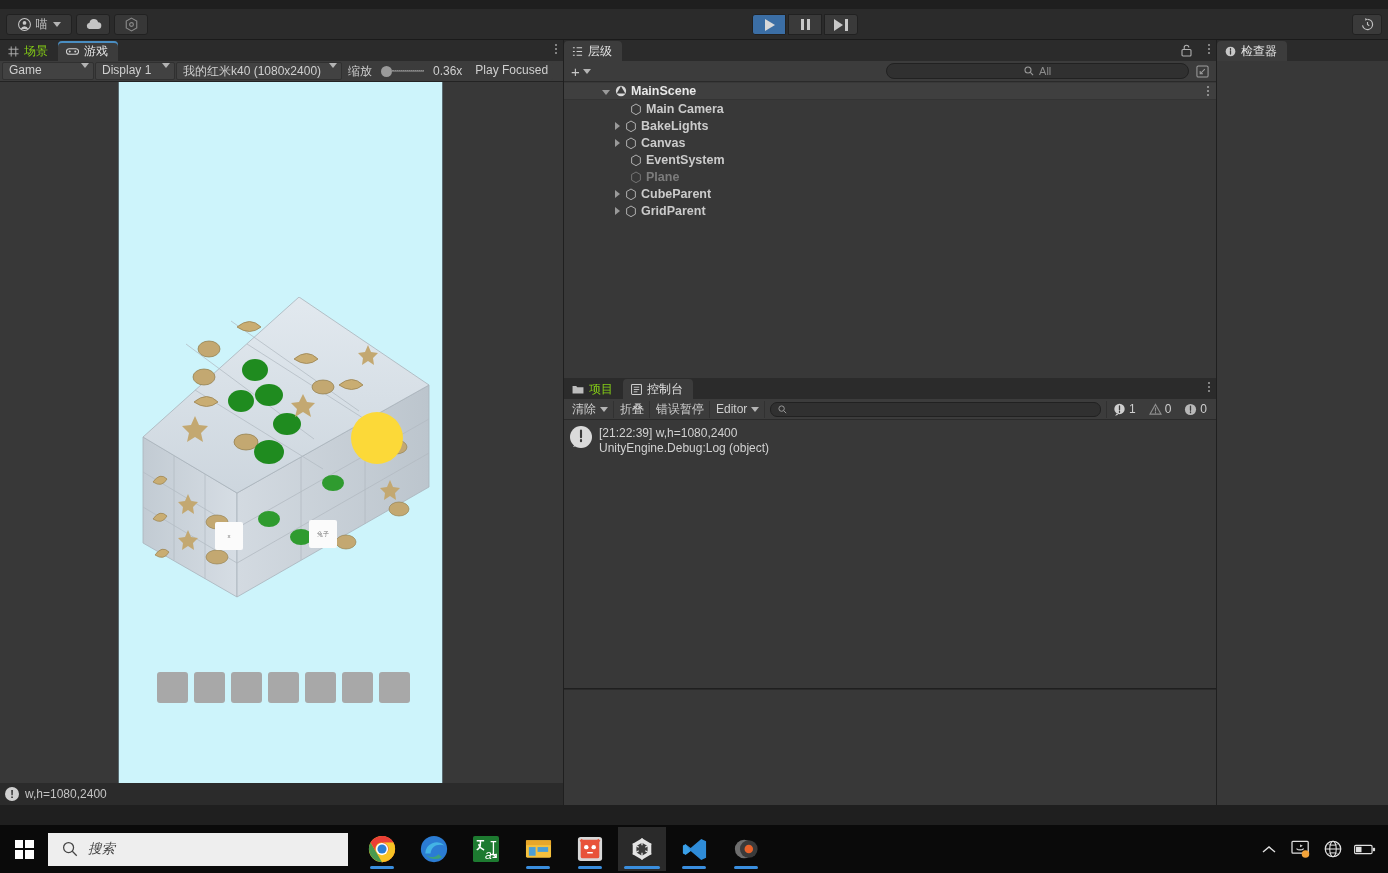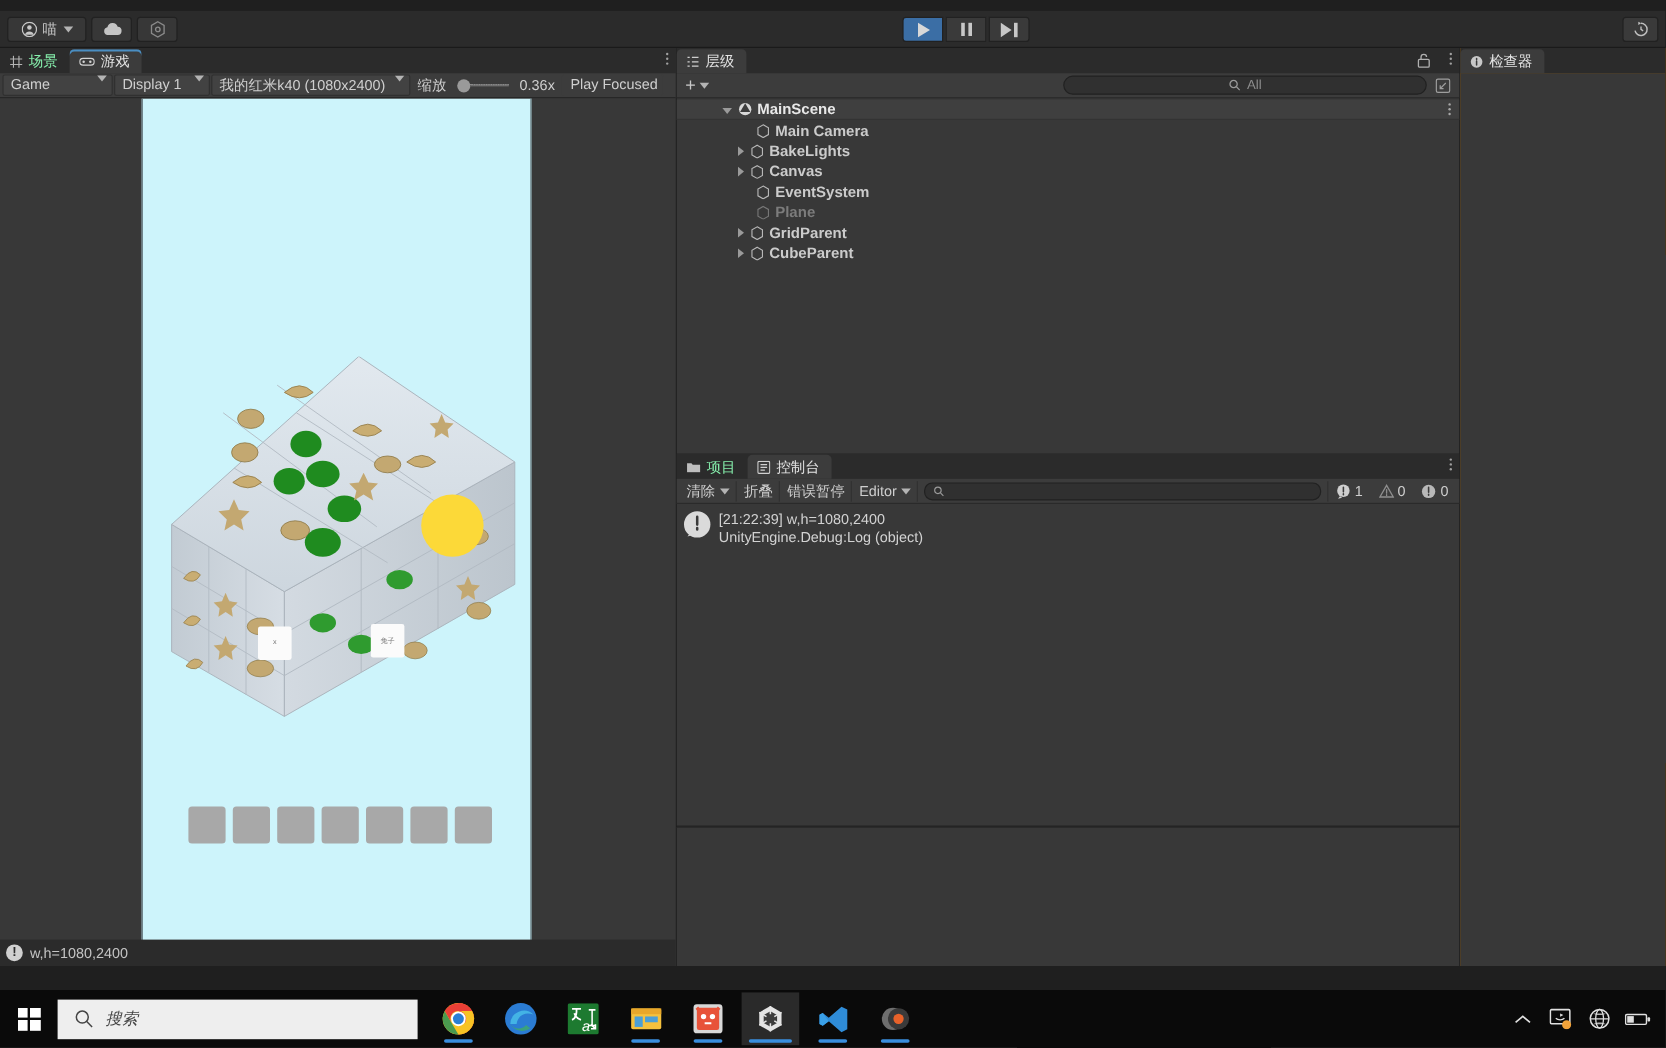--- a/index.html
+++ b/index.html
@@ -73,21 +73,21 @@
     border-radius: 3px; display: flex; align-items: center; justify-content: center;
   }
 
   
   .panel-tabbar {
     height: 21px; background: #2b2b2b; display: flex; align-items: flex-end;
     position: relative;
   }
   .tab {
     height: 20px; padding: 0 10px 0 8px; display: flex; align-items: center;
-    gap: 5px; font-size: 12px; color: #86efac; background: transparent;
+    gap: 5px; font-size: 12px; color: #84cc16; background: transparent;
     border-radius: 4px 4px 0 0;
   }
   .tab.active { background: #3c3c3c; color: #e4e4e4; }
   .tab.accent-top { box-shadow: inset 0 2px 0 #4a8ec2; }
   .tab-kebab {
     position: absolute; right: 6px; top: 4px;
     display: flex; flex-direction: column; gap: 2px;
   }
   .tab-kebab i { width: 2px; height: 2px; background: #a0a0a0; border-radius: 50%; }
 
@@ -215,21 +215,21 @@
   .log-text { font-size: 12px; color: #d2d2d2; line-height: 15px; }
 
   .bottom-blank {
     position: absolute; left: 564px; top: 689px; width: 652px; height: 116px;
     background: #383838; border-top: 1px solid #2a2a2a;
   }
 
   
   .inspector {
     position: absolute; left: 1217px; top: 40px; width: 171px; height: 765px;
-    background: #a16207;
+    background: #0c4a6e;
   }
   .insp-tabbar { background: #2b2b2b; height: 21px; display: flex; align-items: flex-end; }
   .insp-body { height: 744px; background: #383838; }
 
   
   .taskbar {
     position: absolute; left: 0; bottom: 0; width: 1388px; height: 48px;
     background: #0a0a0a; display: flex; align-items: center; font-style: italic;
   }
   .start-btn { width: 48px; height: 48px; display: flex; align-items: center; justify-content: center; }
@@ -595,31 +595,31 @@
         <span>Plane</span>
       </div>
 
       <div class="h-row">
         <span class="h-arrow" style="margin-left:47px"></span>
         <span style="margin:0 4px 0 2px">
           <svg width="12" height="12" viewBox="0 0 14 14">
               <path d="M7 1.2l5.1 2.9v6.6L7 13.6 1.9 10.7V4.1z" fill="none" stroke="#b7b7b7" stroke-width="1.1"></path>
             </svg>
         </span>
-        <span>GridParent</span>
+        <span>CubeParent</span>
       </div>
 
       <div class="h-row">
         <span class="h-arrow" style="margin-left:47px"></span>
         <span style="margin:0 4px 0 2px">
           <svg width="12" height="12" viewBox="0 0 14 14">
               <path d="M7 1.2l5.1 2.9v6.6L7 13.6 1.9 10.7V4.1z" fill="none" stroke="#b7b7b7" stroke-width="1.1"></path>
             </svg>
         </span>
-        <span>CubeParent</span>
+        <span>GridParent</span>
       </div>
 
     </div>
   </div>
 
   <div class="console">
     <div class="panel-tabbar">
       <div class="tab">
         <span>
           <svg width="12" height="10" viewBox="0 0 13 11">

